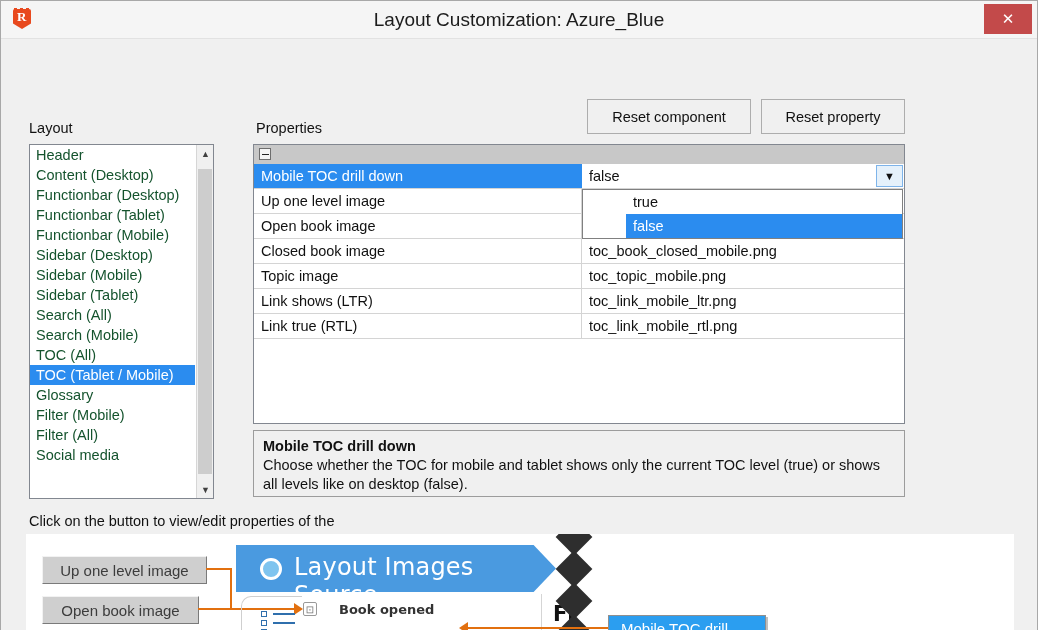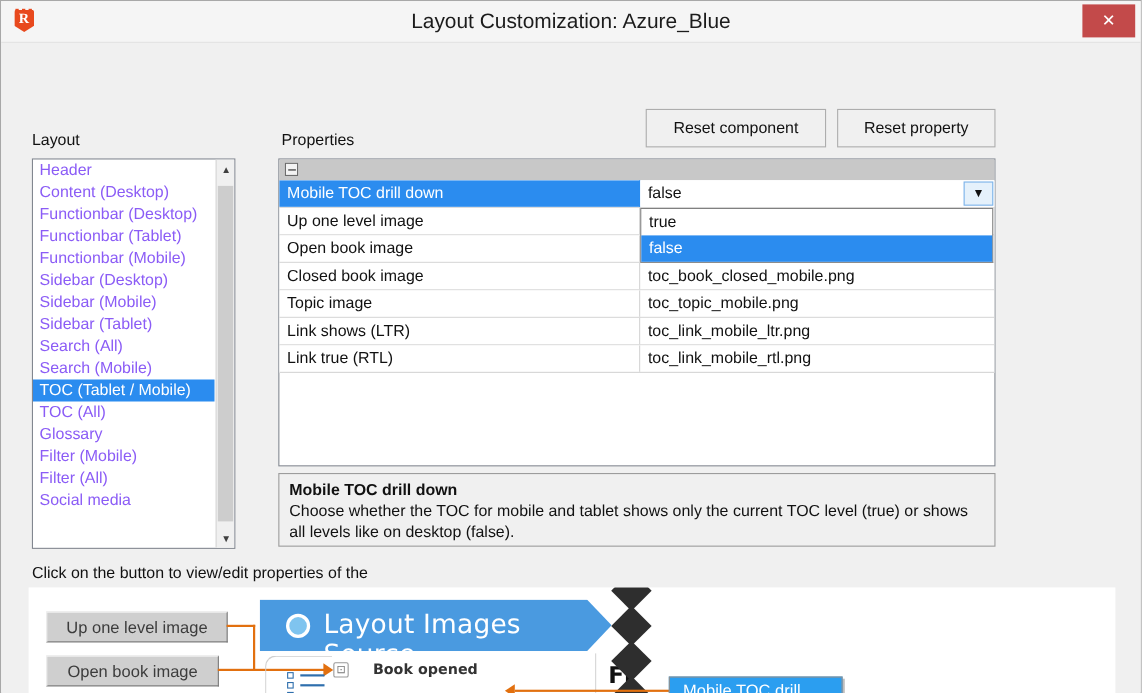--- a/index.html
+++ b/index.html
@@ -42,21 +42,21 @@
        display:flex;align-items:center;justify-content:center;
        font-family:"Liberation Sans",sans-serif;}
   #reset-component{left:586px;top:60px;width:162px;height:33px;}
   #reset-property{left:760px;top:60px;width:142px;height:33px;}
 
   
   .listbox{position:absolute;left:28px;top:105px;width:185px;height:355px;
       background:#fff;border:1px solid #828790;box-sizing:border-box;overflow:hidden;}
   .list-items{position:absolute;left:0;top:0;right:18px;}
   .li{height:20px;line-height:20px;padding-left:6px;font-size:14.5px;
-      color:#8b5cf6;white-space:nowrap;cursor:default;overflow:hidden;}
+      color:#14532d;white-space:nowrap;cursor:default;overflow:hidden;}
   .li.sel{background:#2b8cef;color:#fff;}
   .sb{position:absolute;right:0;top:0;width:17px;height:100%;
       background:#f0f0f0;border-left:1px solid #d6d6d6;box-sizing:border-box;}
   .sb .arrow{position:absolute;left:0;width:17px;height:17px;
       display:flex;align-items:center;justify-content:center;
       font-size:9px;color:#404040;cursor:pointer;}
   .sb .arrow.up{top:0;}
   .sb .arrow.down{bottom:0;}
   .sb .thumb{position:absolute;left:1px;right:1px;top:24px;bottom:24px;
       background:#cdcdcd;cursor:pointer;}
@@ -78,21 +78,21 @@
   .cellval{flex:1;box-sizing:border-box;padding-left:7px;line-height:24px;
        font-size:14.5px;color:#111;white-space:nowrap;overflow:hidden;cursor:text;}
   .row.sel .cellname{background:#2b8cef;color:#fff;border-right-color:#2b8cef;}
   .row.sel .cellval{background:#fff;}
   .combo-btn{position:absolute;right:1px;top:1px;width:27px;height:22px;
        background:#e5f1fb;border:1px solid #7eb4ea;box-sizing:border-box;
        display:flex;align-items:center;justify-content:center;cursor:pointer;
        font-size:11px;color:#111;font-weight:bold;}
   
   .dropdown{position:absolute;left:328px;right:1px;top:25px;
-       background:#fff;border:1px solid #808080;box-sizing:border-box;z-index:20;}
+       background:#fff;border:1px solid #808080;box-sizing:border-box;z-index:20;padding-left:43px;}
   .dd-item{height:24px;line-height:24px;padding-left:7px;font-size:14.5px;
        color:#111;cursor:pointer;white-space:nowrap;}
   .dd-item.sel{background:#2b8cef;color:#fff;}
 
   
   .desc{position:absolute;left:252px;top:391px;width:652px;height:67px;
       background:#f0f0f0;border:1px solid #9c9c9c;box-sizing:border-box;
       padding:6px 9px 0 9px;}
   .desc-title{font-size:14.5px;font-weight:bold;color:#111;line-height:19px;}
   .desc-body{font-size:14.5px;color:#111;line-height:19px;}
@@ -189,22 +189,22 @@
           <div class="li">Header</div>
           <div class="li">Content (Desktop)</div>
           <div class="li">Functionbar (Desktop)</div>
           <div class="li">Functionbar (Tablet)</div>
           <div class="li">Functionbar (Mobile)</div>
           <div class="li">Sidebar (Desktop)</div>
           <div class="li">Sidebar (Mobile)</div>
           <div class="li">Sidebar (Tablet)</div>
           <div class="li">Search (All)</div>
           <div class="li">Search (Mobile)</div>
+          <div class="li">TOC (All)</div>
           <div class="li sel">TOC (Tablet / Mobile)</div>
-          <div class="li">TOC (All)</div>
           <div class="li">Glossary</div>
           <div class="li">Filter (Mobile)</div>
           <div class="li">Filter (All)</div>
           <div class="li">Social media</div>
         </div>
       <div class="sb">
         <div class="arrow up">▲</div>
         <div class="thumb"></div>
         <div class="arrow down">▼</div>
       </div>

